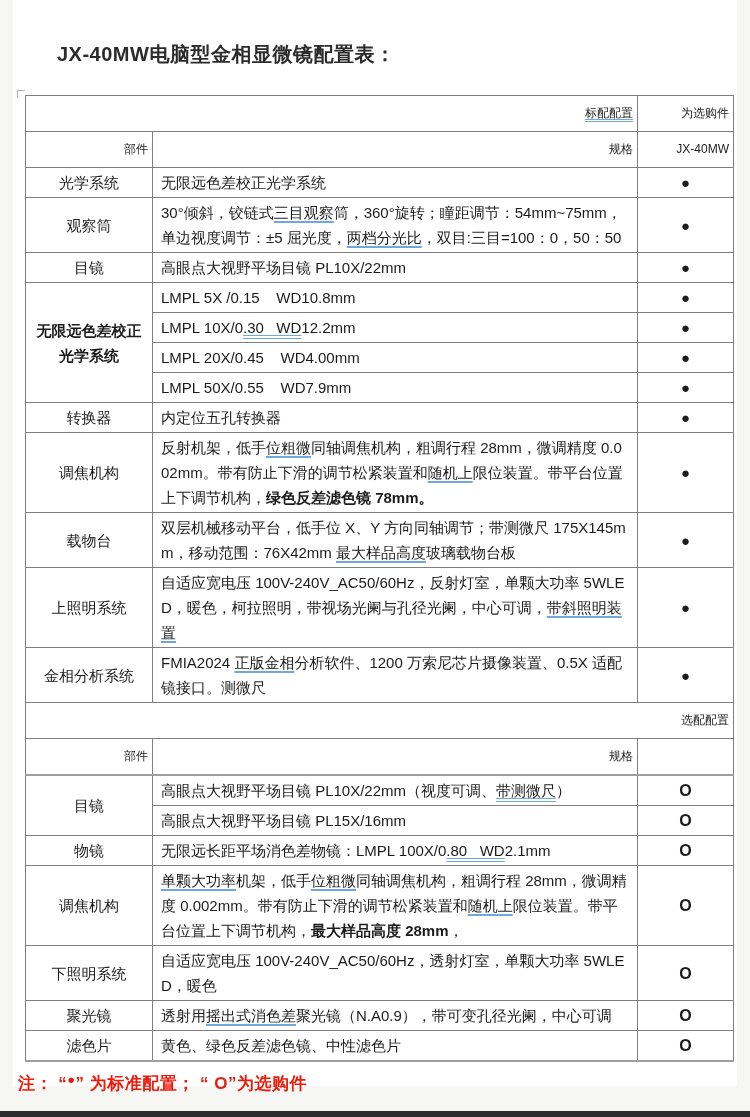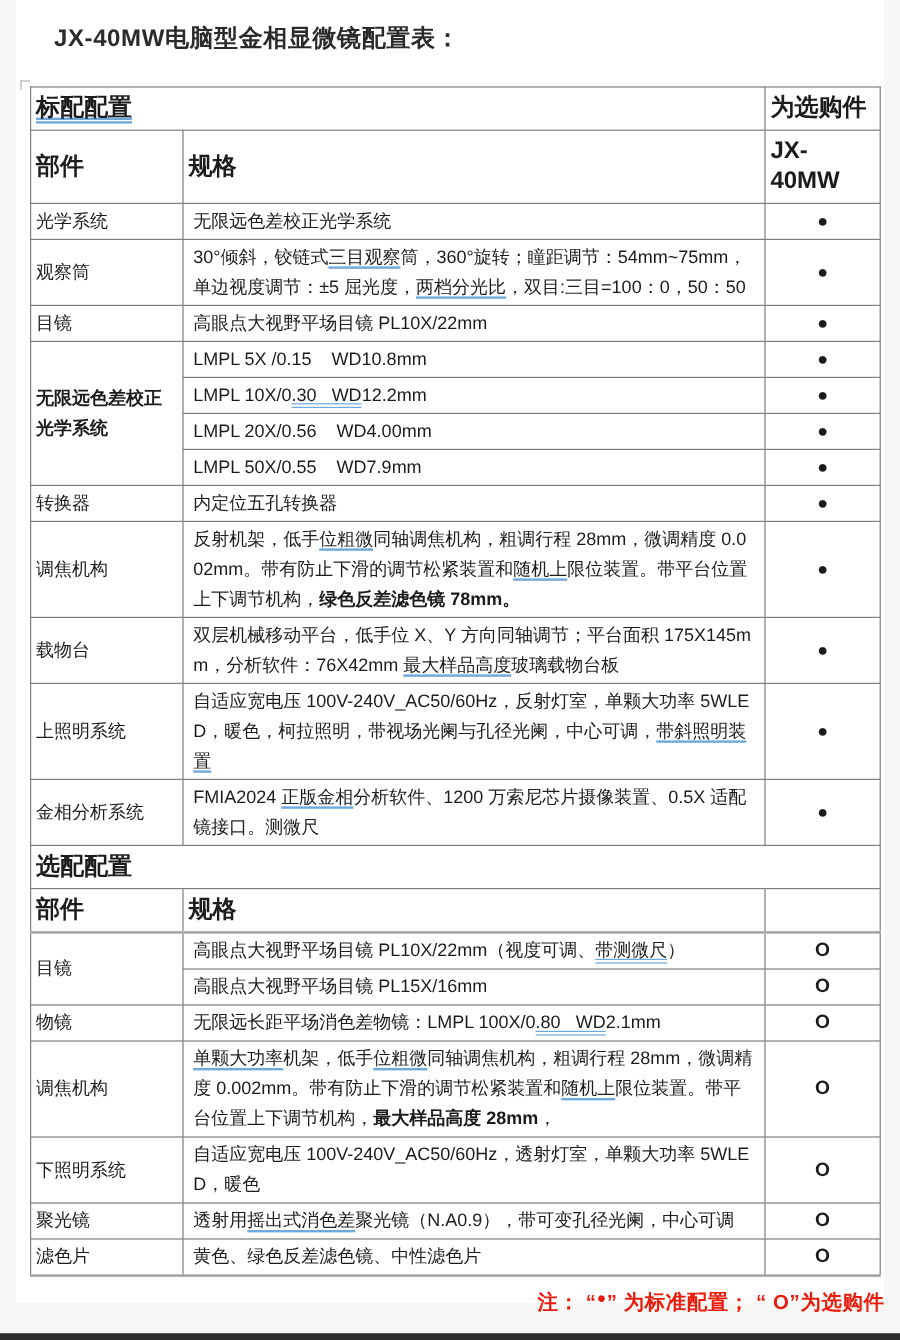--- a/index.html
+++ b/index.html
@@ -4,52 +4,52 @@
 <style>
   html,body{margin:0;padding:0;}
   body{
     width:750px;height:1117px;position:relative;overflow:hidden;
     background:#f6f6f5;
     font-family:"Liberation Sans","DejaVu Sans",sans-serif;
     color:#222;
   }
   .card{position:absolute;left:13px;top:0;width:724px;height:1086px;background:#ffffff;}
   .title{
-    margin:0;padding:18px 0 0 32px;
+    margin:12px;padding:29px 0 0 32px;
     font-size:20px;font-weight:bold;color:#2b2b2b;letter-spacing:.5px;
   }
   .tbl-wrap{position:relative;margin:27px 0 0 12px;width:708px;}
   .handle{
     position:absolute;left:-8px;top:-5px;width:7px;height:7px;
     border-left:1px solid #b3b3b3;border-top:1px solid #b3b3b3;
   }
   table{border-collapse:collapse;width:708px;table-layout:fixed;border-bottom:2px solid #9e9e9e;}
   td{
     border:1px solid #7f7f7f;
     font-size:15px;line-height:25px;padding:2px 8px;vertical-align:middle;color:#1c1c1c;
   }
-  td.hd{font-weight:bold;text-align:left;font-size:20px;padding:5px 4px;}
-  td.part{text-align:left;padding:2px 4px;}
+  td.hd{font-weight:normal;text-align:right;font-size:12px;padding:5px 4px;}
+  td.part{text-align:center;padding:2px 4px;}
   td.part.b{font-weight:bold;}
   td.spec{white-space:pre-wrap;word-break:break-all;}
   td.mark{text-align:center;font-size:15px;padding:2px;}
   td.mark.om{font-weight:bold;font-size:16px;}
   tr.subhd-opt td{border-bottom:2px solid #9e9e9e;}
   .u1{
     text-decoration-line:underline;text-decoration-style:solid;
     text-decoration-color:#6fa8dc;text-decoration-thickness:1.5px;text-underline-offset:3px;
   }
   .u2{
     text-decoration-line:underline;text-decoration-style:double;
     text-decoration-color:#6fa8dc;text-underline-offset:2px;
   }
   .b{font-weight:bold;}
   .note{
     margin:10px 0 12px 5px;
-    color:#ec1c0c;font-weight:bold;font-size:17px;letter-spacing:.5px;text-align:right;
+    color:#ec1c0c;font-weight:bold;font-size:17px;letter-spacing:.5px;
   }
   .note .sup{vertical-align:5px;font-size:13px;}
   .bottom-bar{position:absolute;left:0;bottom:0;width:750px;height:6px;background:#2e2e2e;}
 </style>
 </head>
 <body>
 
 <div class="card">
   <h1 class="title">JX-40MW电脑型金相显微镜配置表：</h1>
 
@@ -89,40 +89,40 @@
           <tr>
             <td class="part b" rowspan="4">无限远色差校正光学系统</td>
             <td class="spec"><span>LMPL 5X /0.15    WD10.8mm</span></td>
             <td class="mark">●</td>
           </tr>
           <tr>
             <td class="spec"><span>LMPL 10X/0</span><span class="u2">.30   WD</span><span>12.2mm</span></td>
             <td class="mark">●</td>
           </tr>
           <tr>
-            <td class="spec"><span>LMPL 20X/0.56    WD4.00mm</span></td>
+            <td class="spec"><span>LMPL 20X/0.45    WD4.00mm</span></td>
             <td class="mark">●</td>
           </tr>
           <tr>
             <td class="spec"><span>LMPL 50X/0.55    WD7.9mm</span></td>
             <td class="mark">●</td>
           </tr>
           <tr>
             <td class="part" rowspan="1">转换器</td>
             <td class="spec"><span>内定位五孔转换器</span></td>
             <td class="mark">●</td>
           </tr>
           <tr>
             <td class="part" rowspan="1">调焦机构</td>
             <td class="spec"><span>反射机架，低手</span><span class="u1">位粗微</span><span>同轴调焦机构，粗调行程 28mm，微调精度 0.002mm。带有防止下滑的调节松紧装置和</span><span class="u1">随机上</span><span>限位装置。带平台位置上下调节机构，</span><span class="b">绿色反差滤色镜 78mm。</span></td>
             <td class="mark">●</td>
           </tr>
           <tr>
             <td class="part" rowspan="1">载物台</td>
-            <td class="spec"><span>双层机械移动平台，低手位 X、Y 方向同轴调节；平台面积 175X145mm，分析软件：76X42mm </span><span class="u1">最大样品高度</span><span>玻璃载物台板</span></td>
+            <td class="spec"><span>双层机械移动平台，低手位 X、Y 方向同轴调节；带测微尺 175X145mm，移动范围：76X42mm </span><span class="u1">最大样品高度</span><span>玻璃载物台板</span></td>
             <td class="mark">●</td>
           </tr>
           <tr>
             <td class="part" rowspan="1">上照明系统</td>
             <td class="spec"><span>自适应宽电压 100V-240V_AC50/60Hz，反射灯室，单颗大功率 5WLED，暖色，柯拉照明，带视场光阑与孔径光阑，中心可调，</span><span class="u1">带斜照明装置</span></td>
             <td class="mark">●</td>
           </tr>
           <tr>
             <td class="part" rowspan="1">金相分析系统</td>
             <td class="spec"><span>FMIA2024 </span><span class="u1">正版金相</span><span>分析软件、1200 万索尼芯片摄像装置、0.5X 适配镜接口。测微尺</span></td>

